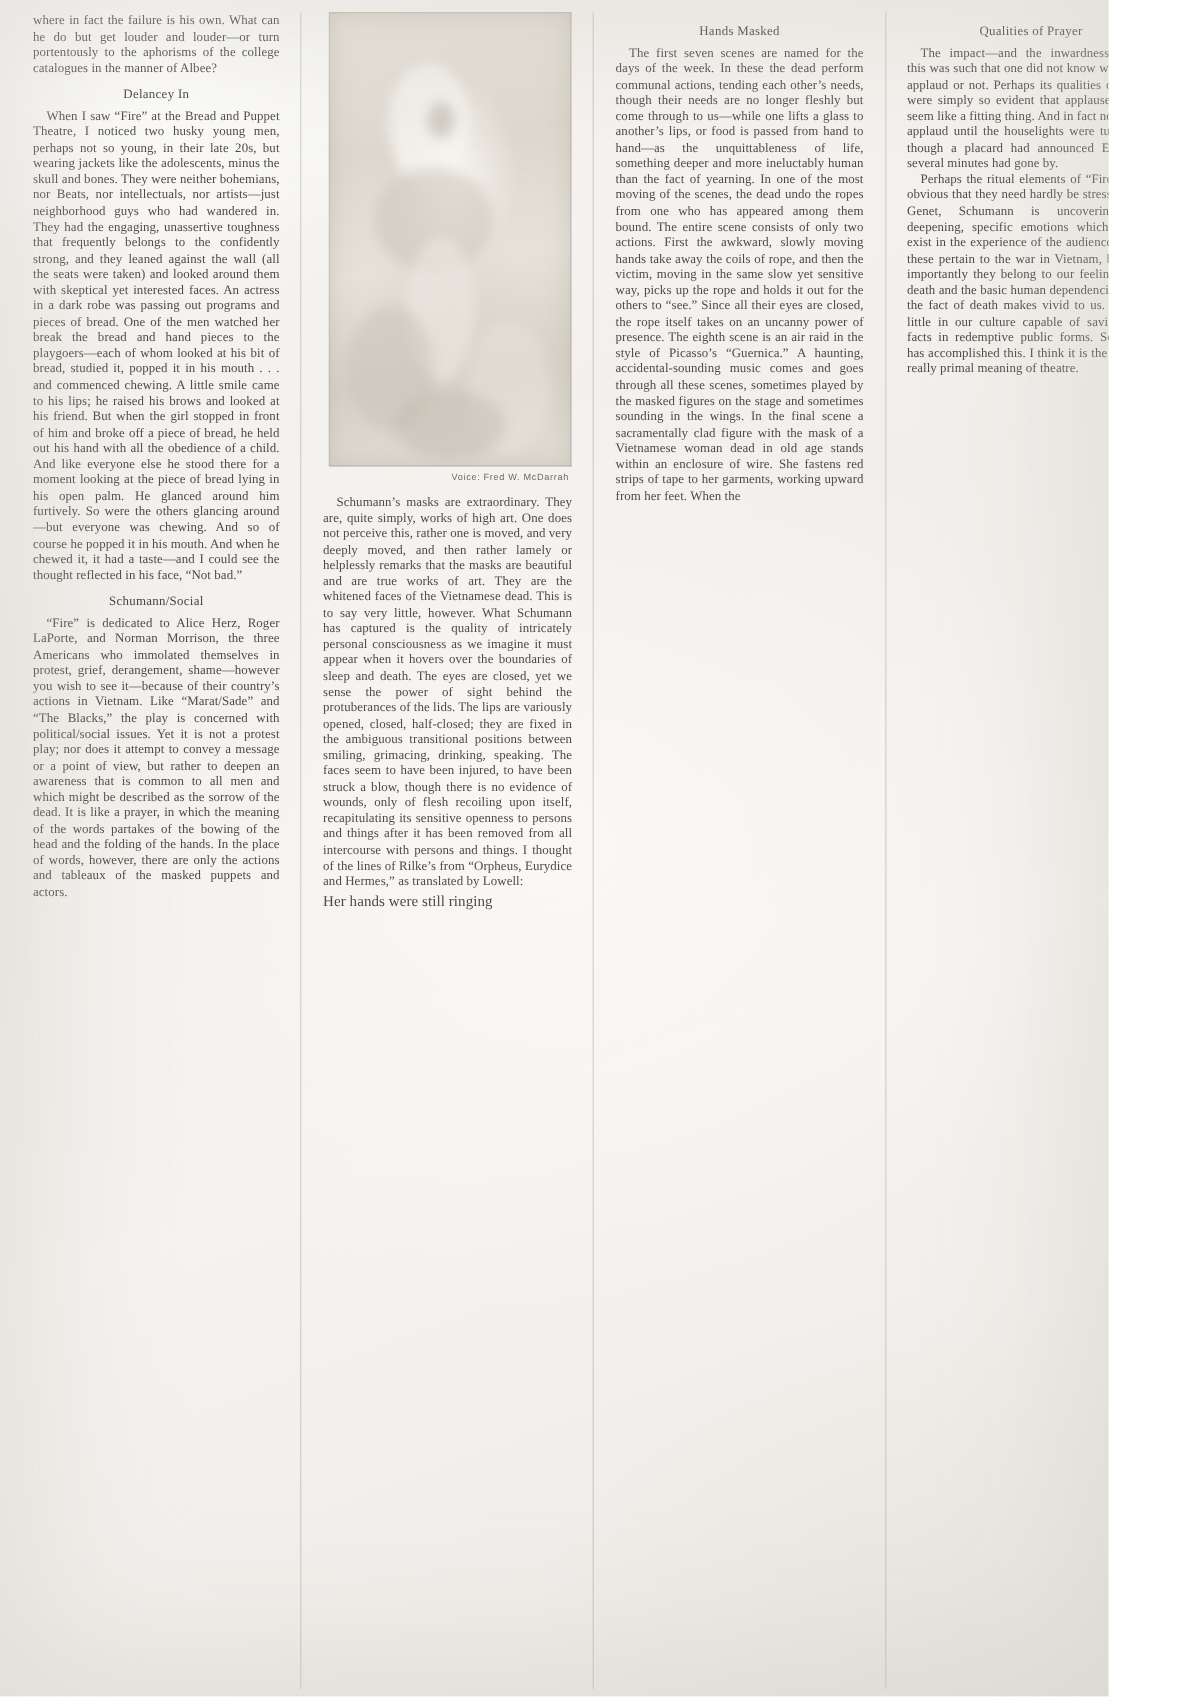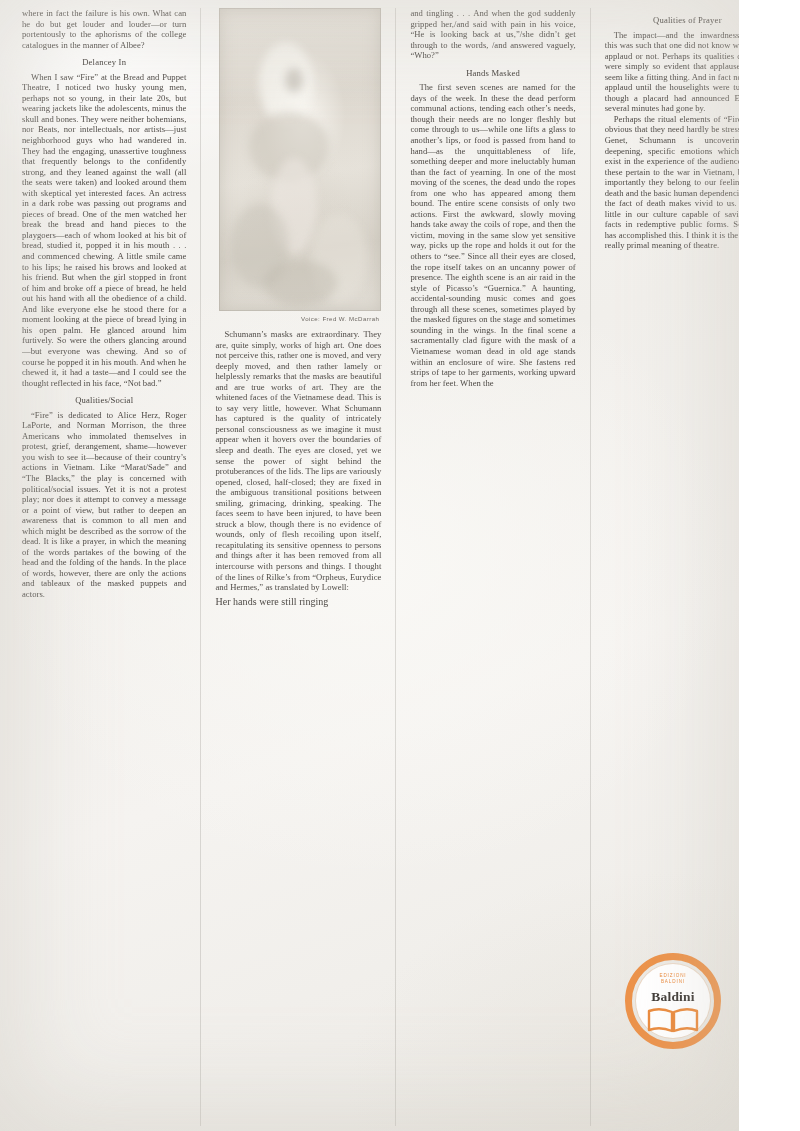--- a/index.html
+++ b/index.html
@@ -176,21 +176,21 @@
 <div id="page">
   <div id="paper-texture"></div>
 
   <div class="columns">
 
     <div class="col col-1">
       <div class="bodytext">
         <p class="noind">where in fact the failure is his own. What can he do but get louder and louder—or turn portentously to the aphorisms of the college catalogues in the manner of Albee?</p>
         <div class="subhead">Delancey In</div>
         <p>When I saw “Fire” at the Bread and Puppet Theatre, I noticed two husky young men, perhaps not so young, in their late 20s, but wearing jackets like the adolescents, minus the skull and bones. They were neither bohemians, nor Beats, nor intellectuals, nor artists—just neighborhood guys who had wandered in. They had the engaging, unassertive toughness that frequently belongs to the confidently strong, and they leaned against the wall (all the seats were taken) and looked around them with skeptical yet interested faces. An actress in a dark robe was passing out programs and pieces of bread. One of the men watched her break the bread and hand pieces to the playgoers—each of whom looked at his bit of bread, studied it, popped it in his mouth . . . and commenced chewing. A little smile came to his lips; he raised his brows and looked at his friend. But when the girl stopped in front of him and broke off a piece of bread, he held out his hand with all the obedience of a child. And like everyone else he stood there for a moment looking at the piece of bread lying in his open palm. He glanced around him furtively. So were the others glancing around—but everyone was chewing. And so of course he popped it in his mouth. And when he chewed it, it had a taste—and I could see the thought reflected in his face, “Not bad.”</p>
-        <div class="subhead">Qualities/Social</div>
+        <div class="subhead">Schumann/Social</div>
         <p>“Fire” is dedicated to Alice Herz, Roger LaPorte, and Norman Morrison, the three Americans who immolated themselves in protest, grief, derangement, shame—however you wish to see it—because of their country’s actions in Vietnam. Like “Marat/Sade” and “The Blacks,” the play is concerned with political/social issues. Yet it is not a protest play; nor does it attempt to convey a message or a point of view, but rather to deepen an awareness that is common to all men and which might be described as the sorrow of the dead. It is like a prayer, in which the meaning of the words partakes of the bowing of the head and the folding of the hands. In the place of words, however, there are only the actions and tableaux of the masked puppets and actors.</p>
       </div>
     </div>
 
     <div class="col">
       <div class="photo-wrap">
         <div class="photo">
           <div class="ph-shape ph-a"></div>
           <div class="ph-shape ph-b"></div>
           <div class="ph-shape ph-c"></div>
@@ -203,45 +203,30 @@
         <div class="photo-credit">Voice: Fred W. McDarrah</div>
       </div>
       <div class="bodytext">
         <p>Schumann’s masks are extraordinary. They are, quite simply, works of high art. One does not perceive this, rather one is moved, and very deeply moved, and then rather lamely or helplessly remarks that the masks are beautiful and are true works of art. They are the whitened faces of the Vietnamese dead. This is to say very little, however. What Schumann has captured is the quality of intricately personal consciousness as we imagine it must appear when it hovers over the boundaries of sleep and death. The eyes are closed, yet we sense the power of sight behind the protuberances of the lids. The lips are variously opened, closed, half-closed; they are fixed in the ambiguous transitional positions between smiling, grimacing, drinking, speaking. The faces seem to have been injured, to have been struck a blow, though there is no evidence of wounds, only of flesh recoiling upon itself, recapitulating its sensitive openness to persons and things after it has been removed from all intercourse with persons and things. I thought of the lines of Rilke’s from “Orpheus, Eurydice and Hermes,” as translated by Lowell:</p>
         <div class="verse">Her hands were still ringing</div>
       </div>
     </div>
 
     <div class="col">
       <div class="bodytext">
-        <p class="noind">and tingling . . . And when the god suddenly gripped her,/and said with pain in his voice, “He is looking back at us,”/she didn’t get through to the words, /and answered vaguely, “Who?”</p>
         <div class="subhead">Hands Masked</div>
         <p>The first seven scenes are named for the days of the week. In these the dead perform communal actions, tending each other’s needs, though their needs are no longer fleshly but come through to us—while one lifts a glass to another’s lips, or food is passed from hand to hand—as the unquittableness of life, something deeper and more ineluctably human than the fact of yearning. In one of the most moving of the scenes, the dead undo the ropes from one who has appeared among them bound. The entire scene consists of only two actions. First the awkward, slowly moving hands take away the coils of rope, and then the victim, moving in the same slow yet sensitive way, picks up the rope and holds it out for the others to “see.” Since all their eyes are closed, the rope itself takes on an uncanny power of presence. The eighth scene is an air raid in the style of Picasso’s “Guernica.” A haunting, accidental-sounding music comes and goes through all these scenes, sometimes played by the masked figures on the stage and sometimes sounding in the wings. In the final scene a sacramentally clad figure with the mask of a Vietnamese woman dead in old age stands within an enclosure of wire. She fastens red strips of tape to her garments, working upward from her feet. When the</p>
       </div>
     </div>
 
     <div class="col">
       <div class="bodytext">
         <div class="subhead">Qualities of Prayer</div>
         <p>The impact—and the inwardness—of all this was such that one did not know whether to applaud or not. Perhaps its qualities of prayer were simply so evident that applause did not seem like a fitting thing. And in fact no one did applaud until the houselights were turned on, though a placard had announced END and several minutes had gone by.</p>
         <p>Perhaps the ritual elements of “Fire” are so obvious that they need hardly be stressed. Like Genet, Schumann is uncovering, and deepening, specific emotions which already exist in the experience of the audience. In part these pertain to the war in Vietnam, but more importantly they belong to our feelings about death and the basic human dependencies which the fact of death makes vivid to us. There is little in our culture capable of saving these facts in redemptive public forms. Schumann has accomplished this. I think it is the first, the really primal meaning of theatre.</p>
       </div>
     </div>
 
   </div>
 
-  <div id="watermark">
-    <div class="ring"></div>
-    <div class="inner"></div>
-    <div class="wm-top">
-      <div>EDIZIONI</div>
-      <div>BALDINI</div>
-    </div>
-    <div class="wm-name">Baldini</div>
-    <svg class="book" viewBox="0 0 52 26">
-      <path d="M2 4 Q13 0 25 5 L25 24 Q13 19 2 23 Z" fill="none" stroke="#eb8a3c" stroke-width="2.4" stroke-linejoin="round"></path>
-      <path d="M50 4 Q39 0 27 5 L27 24 Q39 19 50 23 Z" fill="none" stroke="#eb8a3c" stroke-width="2.4" stroke-linejoin="round"></path>
-      <line x1="26" y1="5" x2="26" y2="24" stroke="#eb8a3c" stroke-width="1.6"></line>
-    </svg>
-  </div>
 
   <div id="vignette"></div>
 </div>
 
 </body></html>

